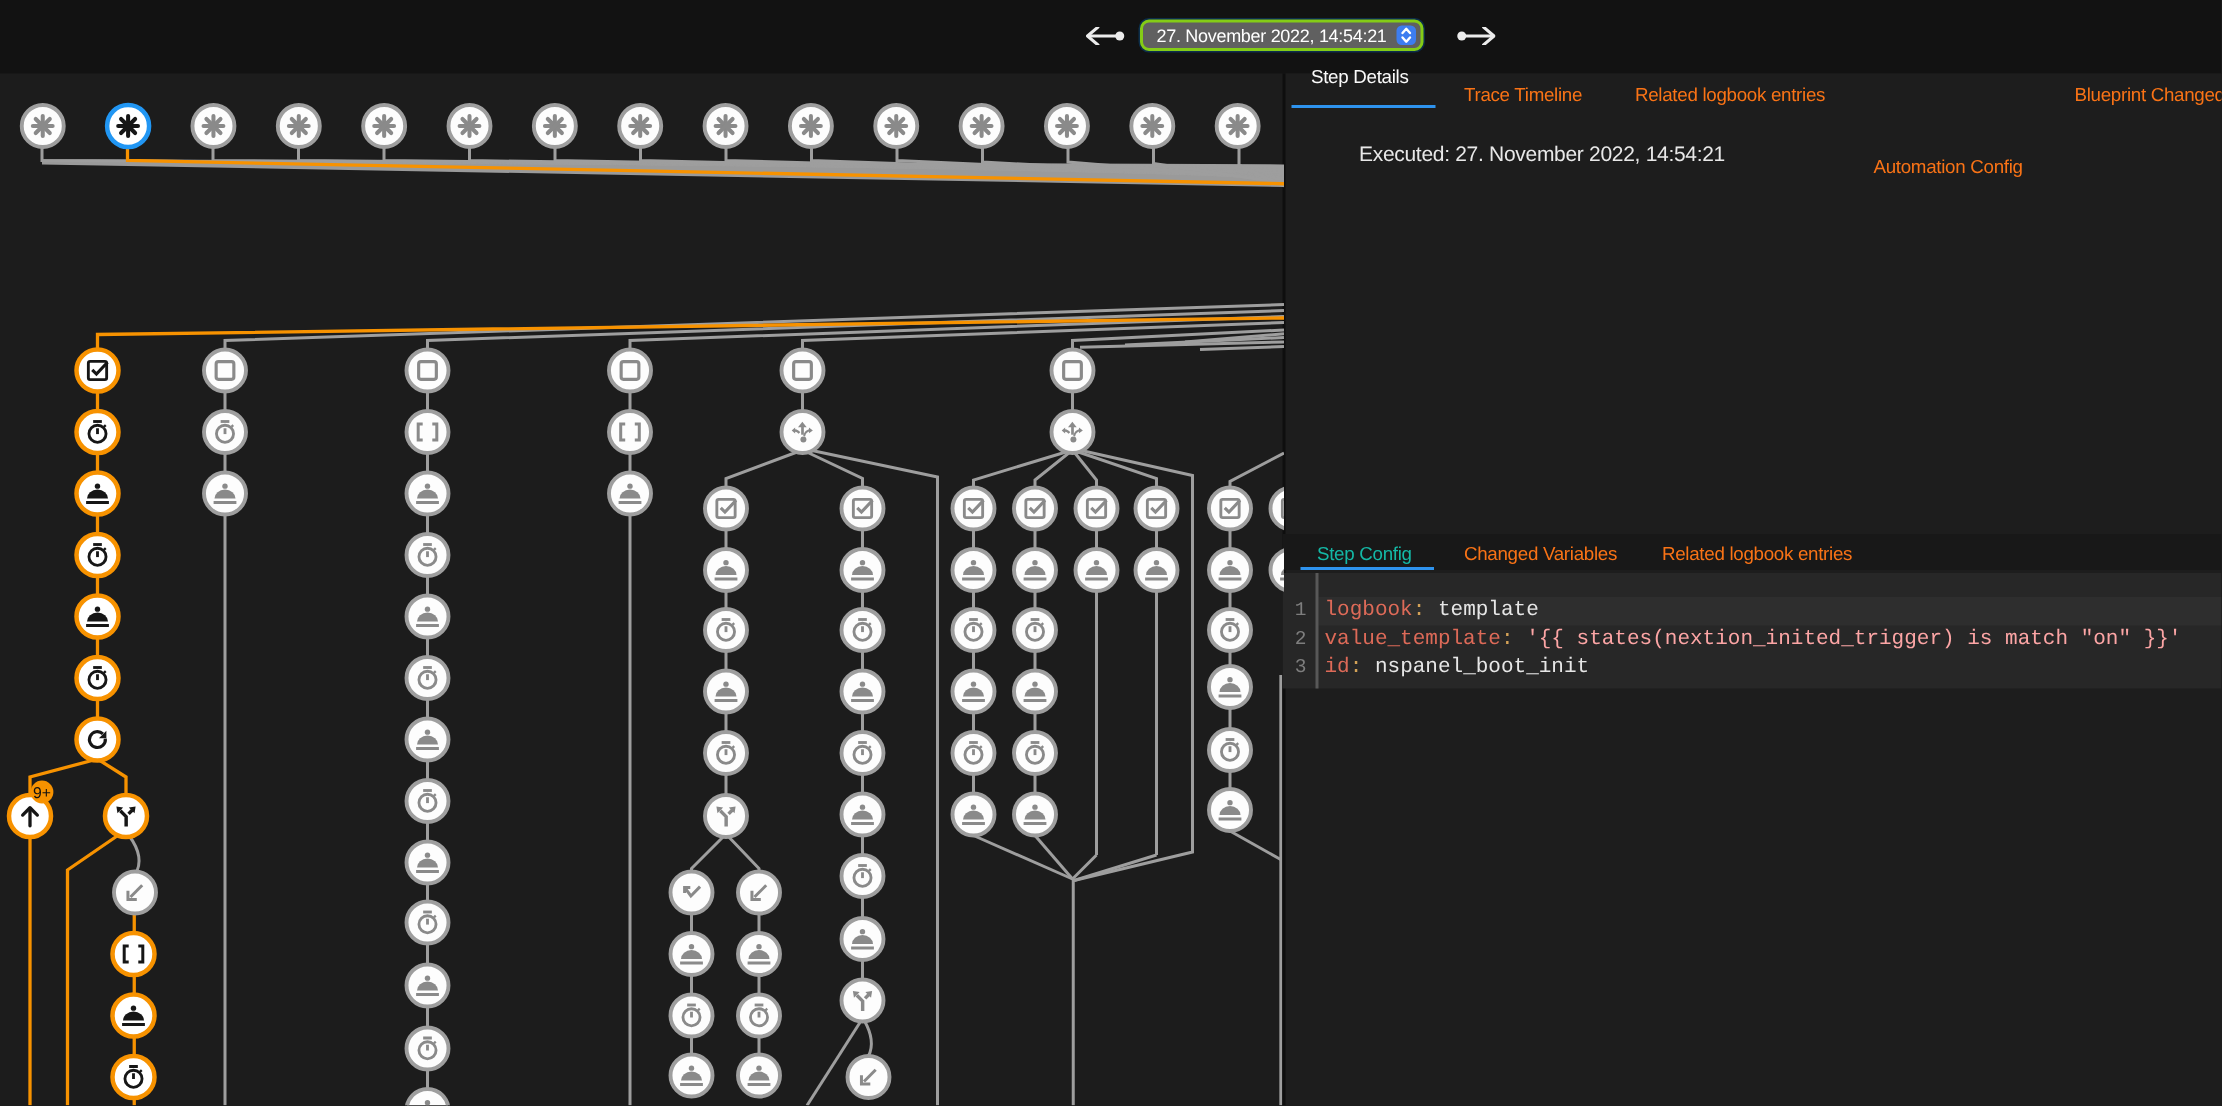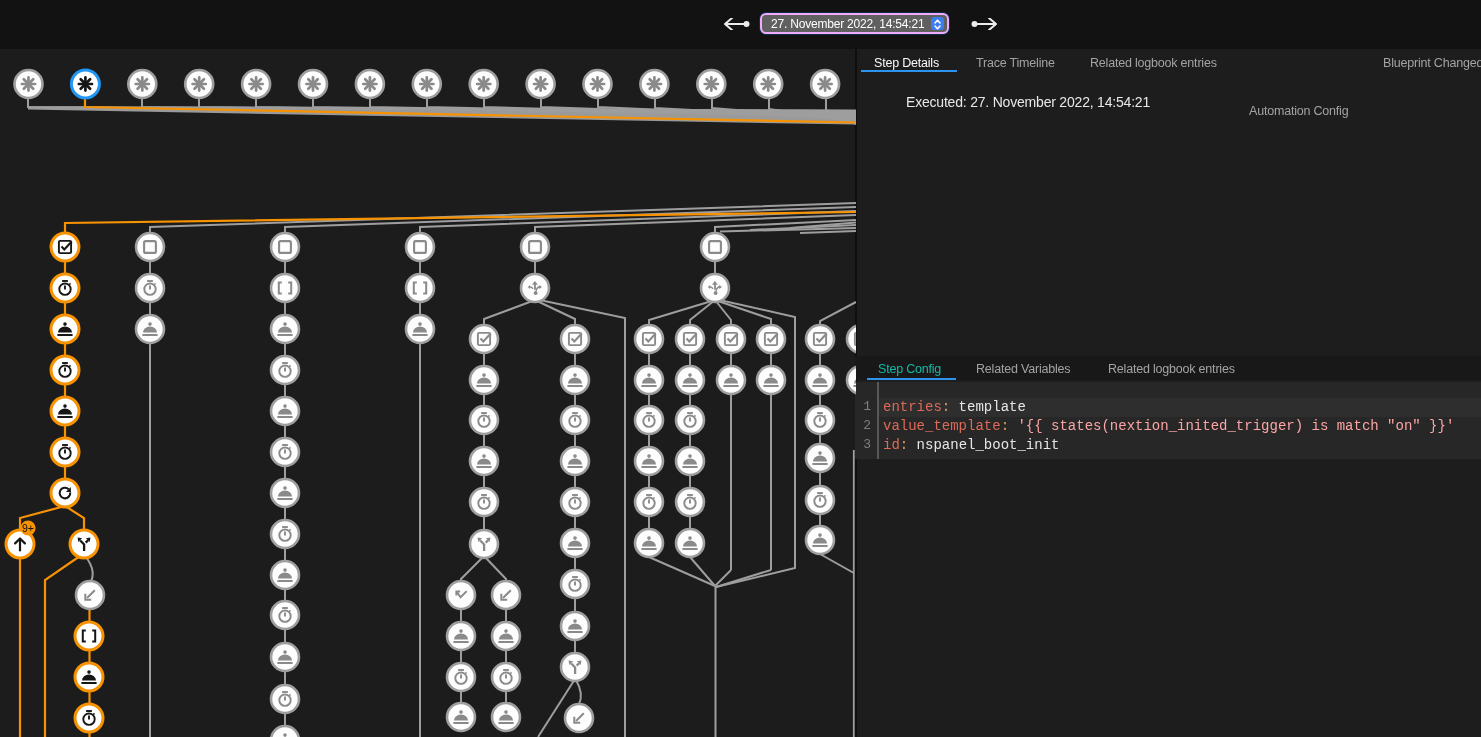--- a/index.html
+++ b/index.html
@@ -1,21 +1,21 @@
 <!DOCTYPE html>
 <html><head>
 <meta charset="utf-8">
 <style>
 html,body{margin:0;padding:0;}
 body{width:1481px;height:737px;background:#1c1c1c;font-family:"Liberation Sans",sans-serif;overflow:hidden;position:relative;}
 #topbar{position:absolute;left:0;top:0;width:1481px;height:49px;background:#121212;}
 #panel{position:absolute;left:857px;top:49px;width:624px;height:688px;background:#1d1d1d;}
 #divider{position:absolute;left:855px;top:49px;width:2px;height:688px;background:#0e0e0e;}
-.tab{position:absolute;font-size:12.5px;letter-spacing:-0.2px;color:#a3a3a3;white-space:nowrap;}
-#seldate{position:absolute;left:760px;top:13px;width:185px;height:17px;background:#606060;border:2px solid #f0abfc;border-radius:6px;box-shadow:0 0 0 1px #0c2e4a;display:flex;align-items:center;}
+.tab{position:absolute;font-size:12.5px;letter-spacing:-0.2px;color:#f97316;white-space:nowrap;}
+#seldate{position:absolute;left:760px;top:13px;width:185px;height:17px;background:#606060;border:2px solid #84cc16;border-radius:6px;box-shadow:0 0 0 1px #0c2e4a;display:flex;align-items:center;}
 #seldate .txt{color:#fff;font-size:12px;margin-left:9px;letter-spacing:-0.2px;}
 #stepper{position:absolute;right:3px;top:2px;width:13px;height:13px;background:#3d7df0;border-radius:3.5px;}
 .codeblock{position:absolute;left:855px;top:382px;width:626px;height:77px;background:#272727;}
 .hl{position:absolute;left:24px;top:15.5px;width:602px;height:19px;background:#2e2e2e;}
 .gutline{position:absolute;left:22px;top:0;width:1.5px;height:77px;background:#585858;}
 .lnum{position:absolute;width:16px;text-align:right;font-family:"Liberation Mono",monospace;font-size:13px;color:#7e7e7e;left:0px;}
 .cl{position:absolute;left:28px;font-family:"Liberation Mono",monospace;font-size:14px;color:#e6e6e6;white-space:pre;}
 .k{color:#dd6a58;} .c{color:#d4a257;} .s{color:#fca5a5;}
 #tabbar2{position:absolute;left:855px;top:356px;width:626px;height:24px;background:#181818;}
 .ind{position:absolute;height:2.5px;background:#2e93ee;}
@@ -39,42 +39,42 @@
   <svg width="26" height="12" style="position:absolute;left:971px;top:18px" viewBox="0 0 26 12">
     <line x1="5" y1="6" x2="24" y2="6" stroke="#ececec" stroke-width="2"></line>
     <path d="M18,0 L25,6 L18,12" fill="none" stroke="#ececec" stroke-width="2" stroke-linejoin="round" stroke-linecap="round"></path>
     <circle cx="3.5" cy="6" r="3" fill="#ececec"></circle>
   </svg>
 </div>
 
 <div id="panel"></div>
 <div id="divider"></div>
 
-<div class="tab" style="left:874px;top:56px;color:#fafafa;">Step Details</div>
+<div class="tab" style="left:874px;top:44px;color:#fafafa;">Step Details</div>
 <div class="tab" style="left:976px;top:56px;">Trace Timeline</div>
 <div class="tab" style="left:1090px;top:56px;">Related logbook entries</div>
 <div class="tab" style="left:1249px;top:56px;margin-top:48px;">Automation Config</div>
 <div class="tab" style="left:1383px;top:56px;">Blueprint Changed</div>
 <div class="ind" style="left:861px;top:69.5px;width:96px;"></div>
 
 <div id="exec">Executed: 27. November 2022, 14:54:21</div>
 
 <div id="tabbar2"></div>
 <div class="tab" style="left:878px;top:362px;color:#14b8a6;">Step Config</div>
-<div class="tab" style="left:976px;top:362px;">Related Variables</div>
+<div class="tab" style="left:976px;top:362px;">Changed Variables</div>
 <div class="tab" style="left:1108px;top:362px;">Related logbook entries</div>
 <div class="ind" style="left:867px;top:377.5px;width:89px;"></div>
 
 <div class="codeblock">
   <div class="hl"></div>
   <div class="gutline"></div>
   <div class="lnum" style="top:17px;">1</div>
   <div class="lnum" style="top:36px;">2</div>
   <div class="lnum" style="top:55px;">3</div>
-  <div class="cl" style="top:17px;"><span class="k">entries</span><span class="c">:</span> template</div>
+  <div class="cl" style="top:17px;"><span class="k">logbook</span><span class="c">:</span> template</div>
   <div class="cl" style="top:36px;"><span class="k">value_template</span><span class="c">:</span> <span class="s">'{{ states(nextion_inited_trigger) is match "on" }}'</span></div>
   <div class="cl" style="top:55px;"><span class="k">id</span><span class="c">:</span> nspanel_boot_init</div>
 </div>
 
 <svg id="gsvg" style="position:absolute;left:0;top:49px" width="856" height="688" viewBox="0 49 856 688">
 <defs>
 <g id="i-ast" stroke="currentColor" stroke-width="2.7" stroke-linecap="round">
   <line x1="0" y1="-6.6" x2="0" y2="6.6"></line>
         <line x1="-6.6" y1="0" x2="6.6" y2="0"></line>
   <line x1="-4.7" y1="-4.7" x2="4.7" y2="4.7"></line>

